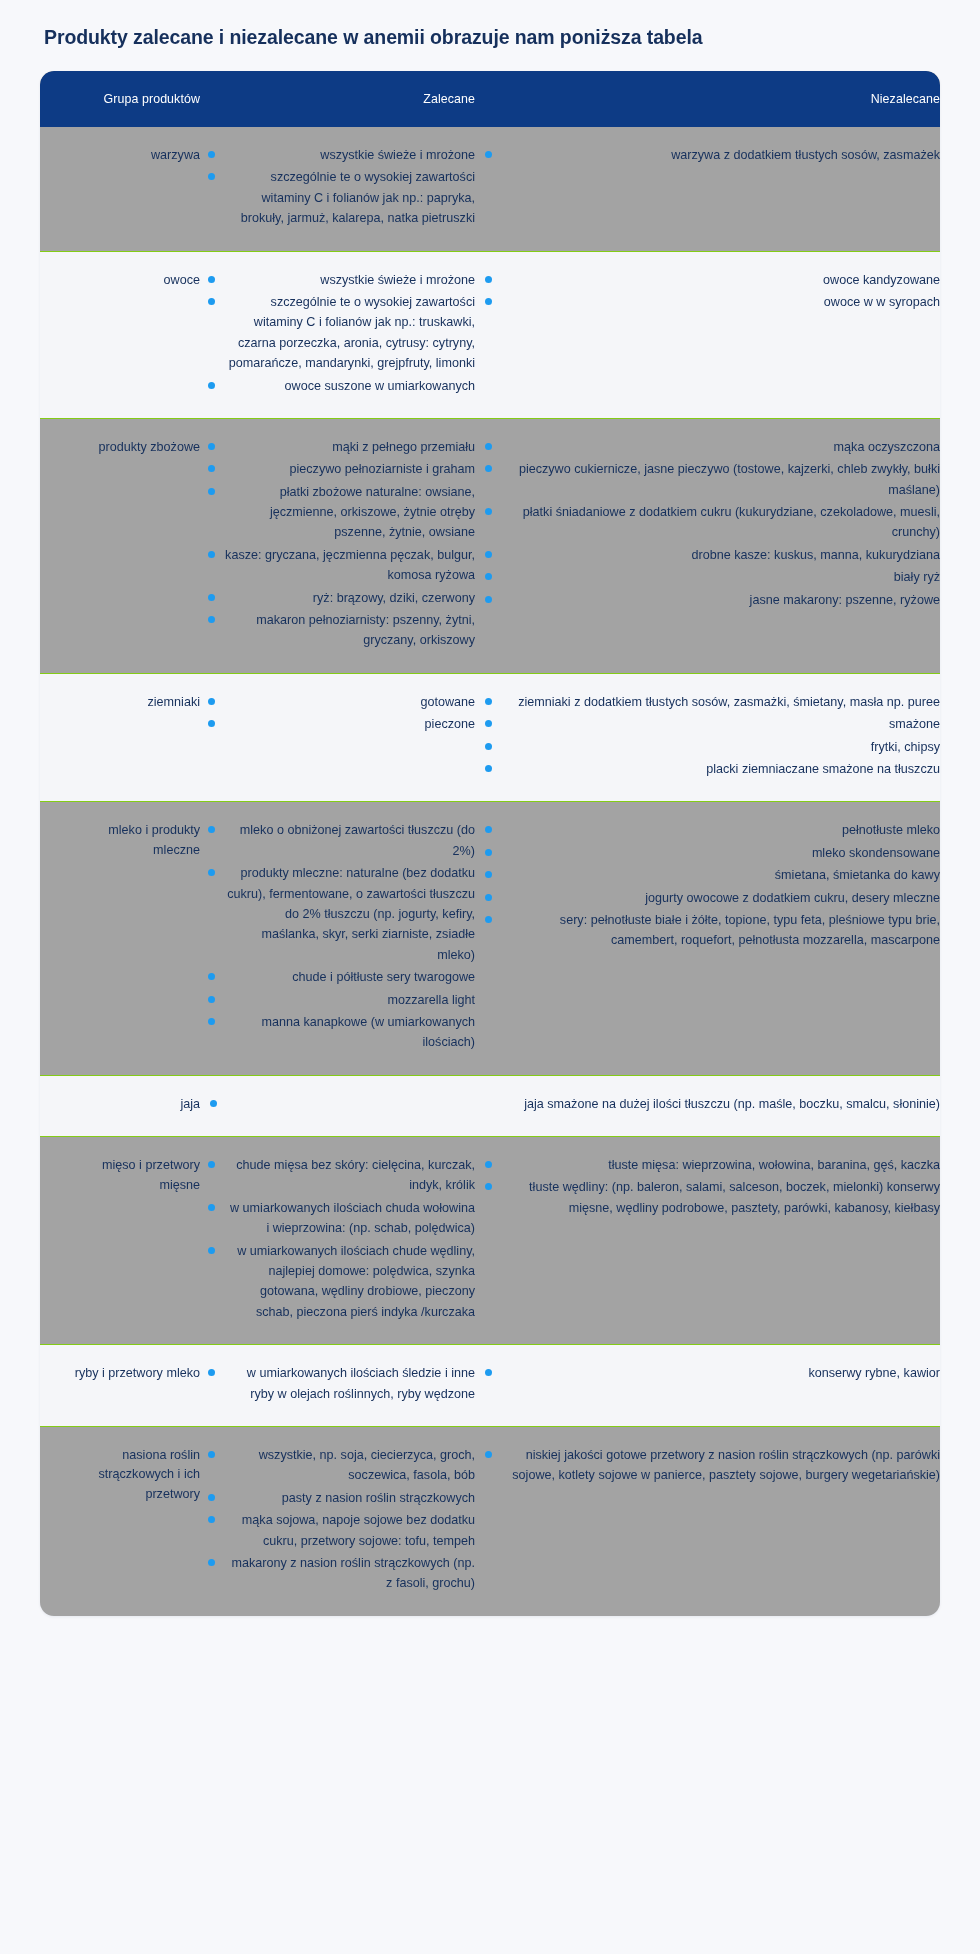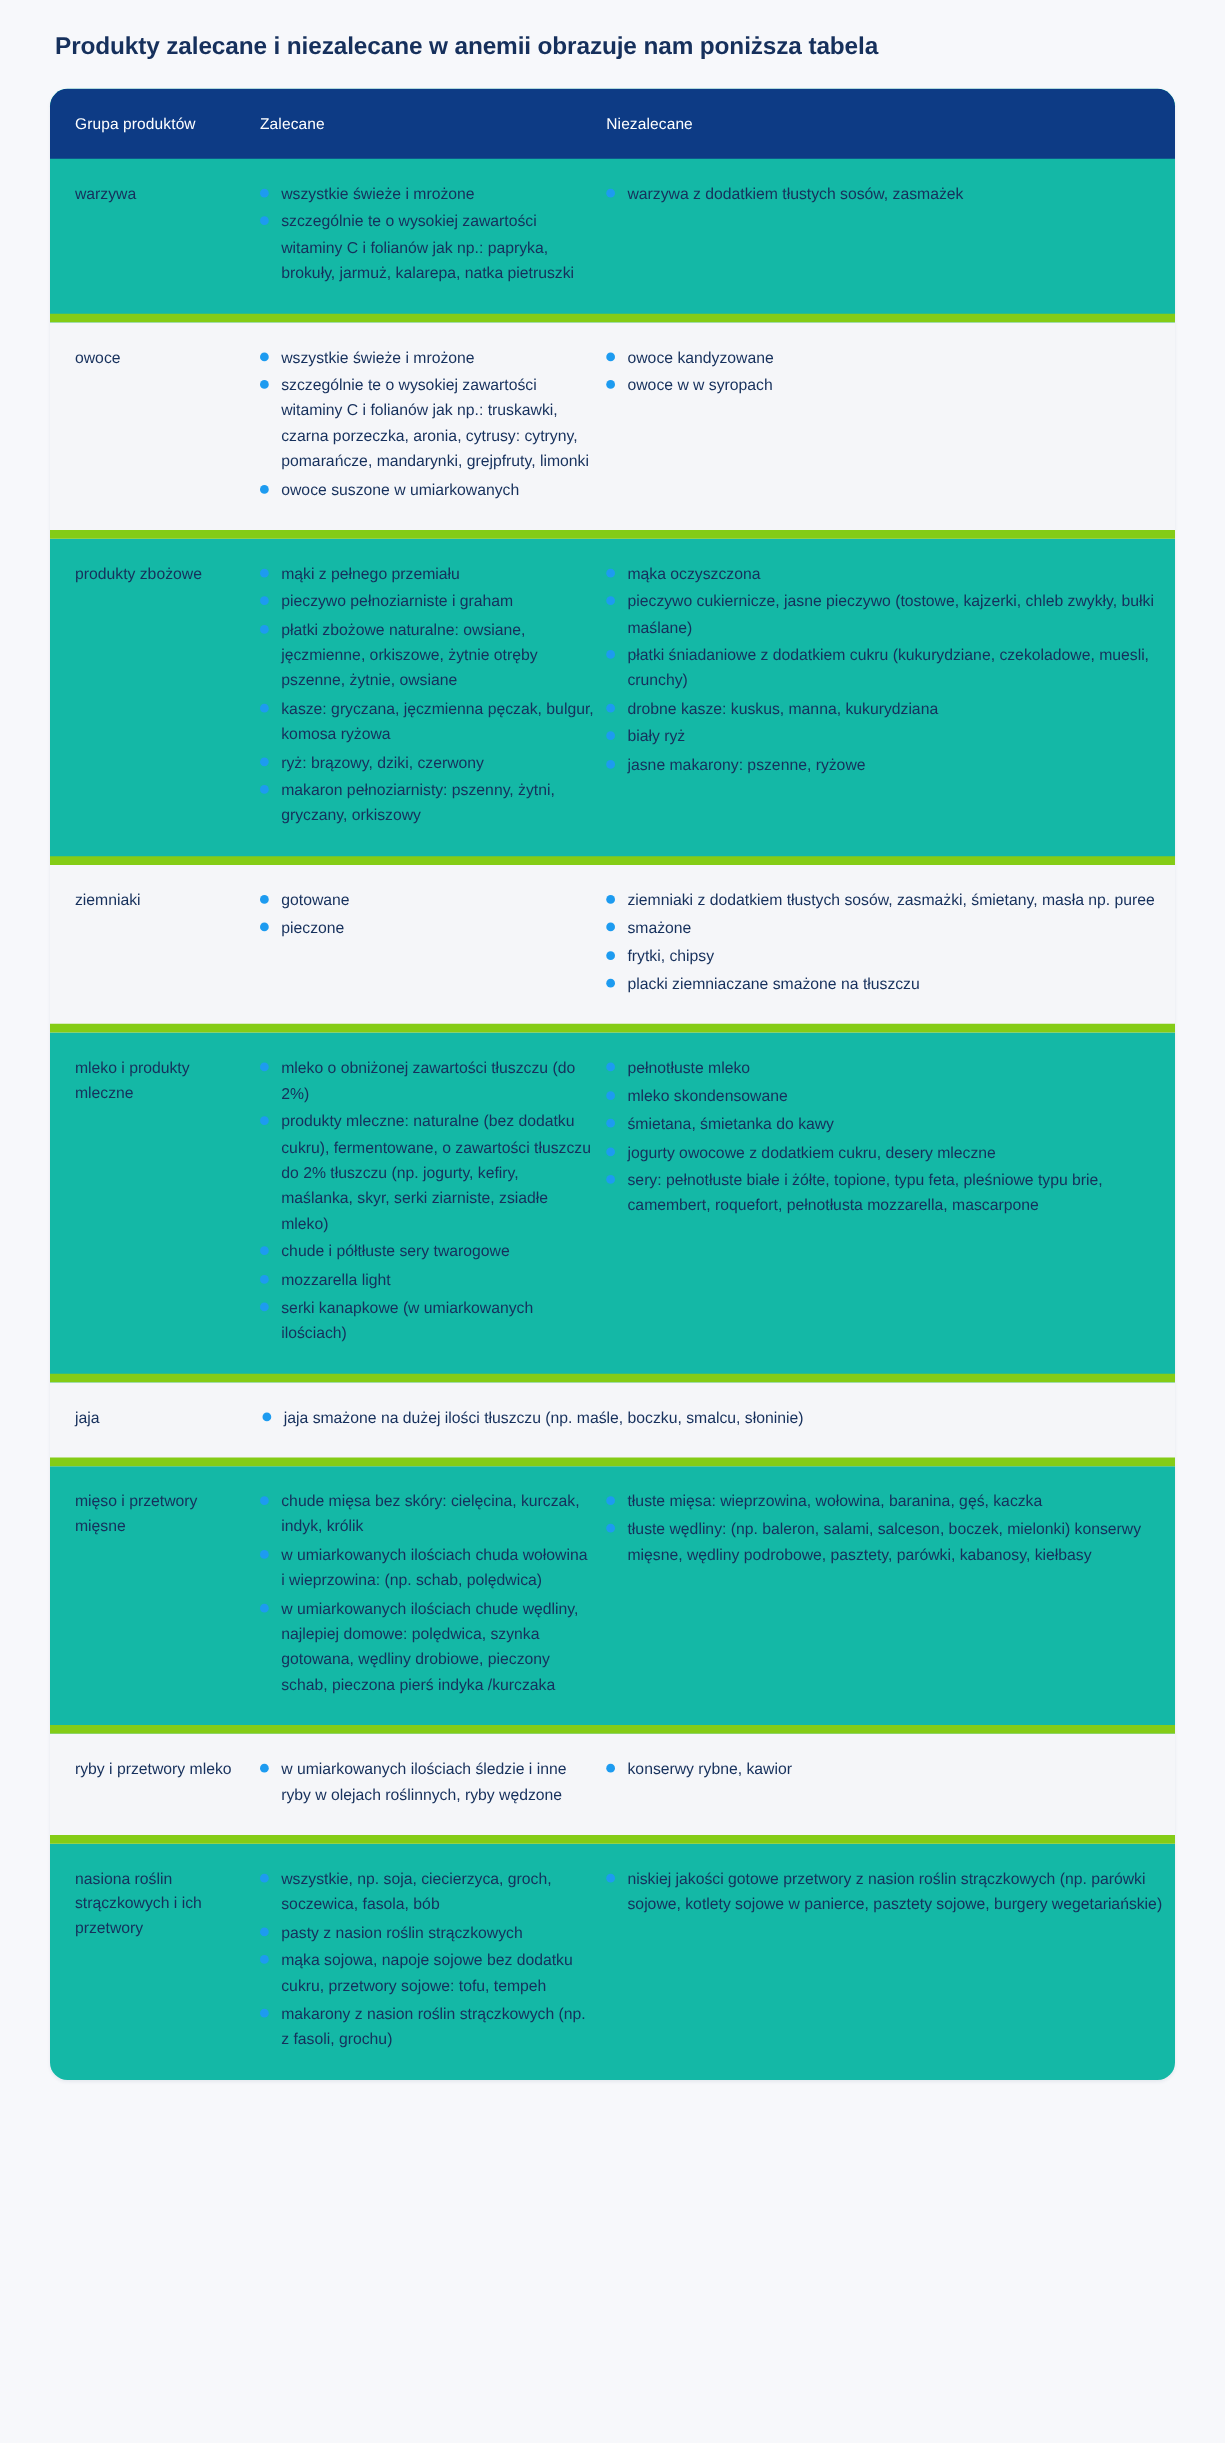--- a/index.html
+++ b/index.html
@@ -12,41 +12,42 @@
   }
   .page { padding: 26px 40px 40px 40px; }
   .page-title {
     font-size: 19.5px;
     font-weight: bold;
     color: #16305c;
     letter-spacing: -0.1px;
     margin: 0 0 22px 4px;
   }
   .table-card {
-    background: #14b8a6;
+    background: #a3a3a3;
     border-radius: 14px;
     overflow: hidden;
     box-shadow: 0 1px 3px rgba(20,40,90,0.07);
+    text-align: right;
   }
   .table-header {
     display: flex;
     background: #0d3b85;
     color: #ffffff;
     padding: 21px 0 21px 0;
     border-radius: 14px 14px 0 0;
   }
   .th { font-size: 12.4px; font-weight: normal; letter-spacing: 0.1px; }
   .col-group { width: 160px; padding-left: 20px; flex: none; }
   .col-rec   { width: 275px; padding-left: 8px; flex: none; }
   .col-not   { flex: 1; padding-left: 10px; }
 
   .row {
     display: flex;
     padding: 18px 0 20px 0;
-    border-bottom: 7px solid #84cc16;
+    border-bottom: 1px solid #84cc16;
   }
   .row:last-child { border-bottom: none; }
   .row.alt { background: #f5f6f9; }
 
   .group-cell {
     font-size: 12.6px;
     line-height: 1.55;
     color: #16305c;
     padding-top: 1px;
   }
@@ -157,21 +158,21 @@
           </div>
         </div>
         <div class="row">
           <div class="group-cell col-group">mleko i produkty mleczne</div>
           <div class="col-rec">
             <ul>
               <li>mleko o obniżonej zawartości tłuszczu (do 2%)</li>
               <li>produkty mleczne: naturalne (bez dodatku cukru), fermentowane, o zawartości tłuszczu do 2% tłuszczu (np. jogurty, kefiry, maślanka, skyr, serki ziarniste, zsiadłe mleko)</li>
               <li>chude i półtłuste sery twarogowe</li>
               <li>mozzarella light</li>
-              <li>serki kanapkowe (w umiarkowanych ilościach)</li>
+              <li>manna kanapkowe (w umiarkowanych ilościach)</li>
             </ul>
           </div>
           <div class="col-not">
             <ul>
               <li>pełnotłuste mleko</li>
               <li>mleko skondensowane</li>
               <li>śmietana, śmietanka do kawy</li>
               <li>jogurty owocowe z dodatkiem cukru, desery mleczne</li>
               <li>sery: pełnotłuste białe i żółte, topione, typu feta, pleśniowe typu brie, camembert, roquefort, pełnotłusta mozzarella, mascarpone</li>
             </ul>

